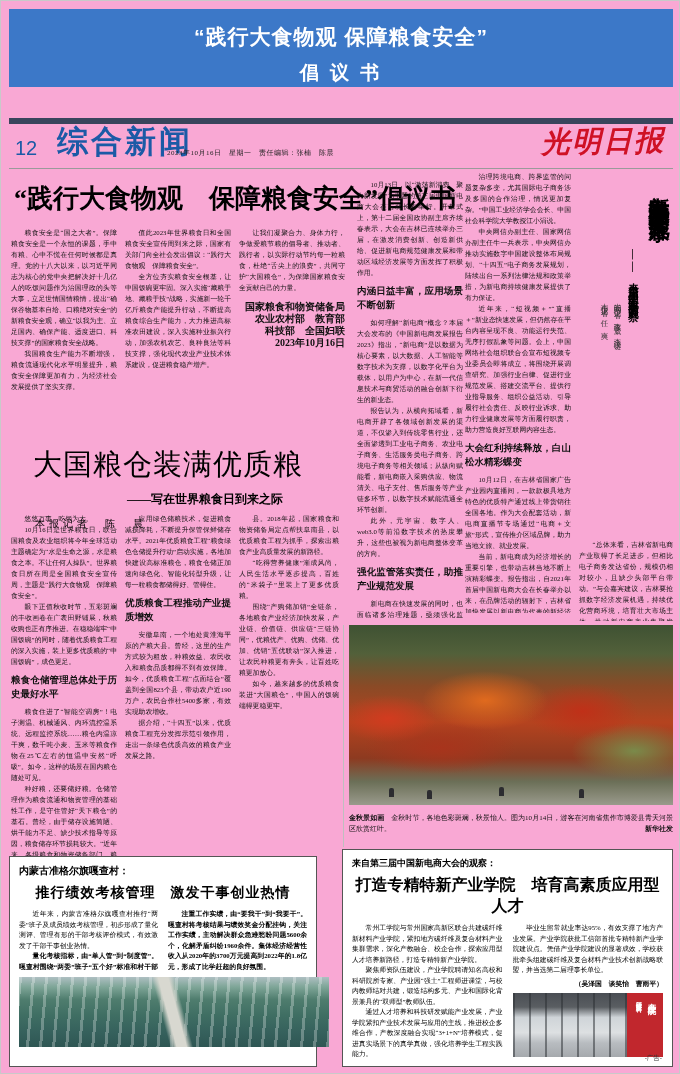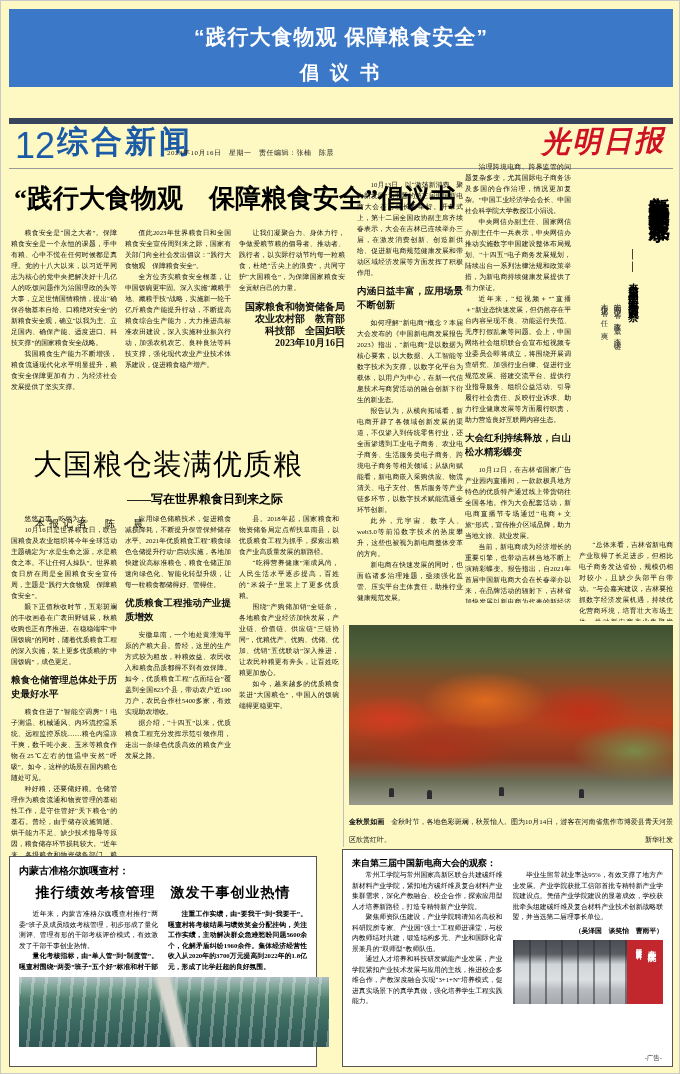--- a/index.html
+++ b/index.html
@@ -1,30 +1,30 @@
 <!DOCTYPE html>
 <html><head>
 <meta charset="utf-8">
 <style>
   * { margin:0; padding:0; box-sizing:border-box; }
   html,body { background:#e8e8e8; }
   body { font-family:"Liberation Serif", serif; }
-  .page { position:relative; width:680px; height:1074px; background:#fef9c3;
+  .page { position:relative; width:680px; height:1074px; background:#f9a8d4;
           border:1px solid #c9c9c9; overflow:hidden; margin:0 auto; }
 
   
   .banner { position:absolute; left:8px; top:8px; width:664px; height:78px;
             background:#3c78c8; color:#ffffff; text-align:center;
             font-family:"Liberation Sans", sans-serif; }
   .banner .l1 { margin-top:14px; font-size:21px; font-weight:bold; letter-spacing:1px; }
   .banner .l2 { margin-top:9px; font-size:19px; font-weight:bold; letter-spacing:3px; }
 
   
   .darkbar { position:absolute; left:8px; top:117px; width:664px; height:6px; background:#39455c; }
-  .pagenum { position:absolute; left:14px; top:124px; font-size:36px; color:#1b5aa6;
+  .pagenum { position:absolute; left:14px; top:136px; font-size:20px; color:#1b5aa6;
              font-family:"Liberation Sans", sans-serif; }
   .section-title { position:absolute; left:56px; top:120px; font-size:31px; font-weight:bold;
                    color:#1b5aa6; letter-spacing:3px; }
   .dateline { position:absolute; left:166px; top:147px; font-size:7px; color:#222; letter-spacing:.5px; }
   .paper-logo { position:absolute; right:14px; top:121px; font-size:29px; font-weight:bold;
                 color:#cf1125; font-style:italic; letter-spacing:2px; transform:rotate(-1deg); }
   .mast-rule { position:absolute; left:8px; top:167px; width:664px; height:1px; background:#9a9a9a; }
 
   
   .bodycol { position:absolute; font-size:6.8px; line-height:11px; color:#111;
@@ -62,23 +62,23 @@
     background:
       radial-gradient(ellipse 70px 34px at 12% 52%, #d23b1f, rgba(210,59,31,0) 70%),
       radial-gradient(ellipse 90px 42px at 42% 42%, #e06a1e, rgba(224,106,30,0) 70%),
       radial-gradient(ellipse 80px 40px at 72% 48%, #c03018, rgba(192,48,24,0) 70%),
       radial-gradient(ellipse 110px 38px at 28% 68%, #a8341c, rgba(168,52,28,0) 70%),
       radial-gradient(ellipse 90px 40px at 88% 70%, #7a8a4a, rgba(122,138,74,0) 70%),
       linear-gradient(180deg, #3f5233 0%, #52603a 16%, #8a4a26 34%, #b5431f 54%,
                       #8d3a20 74%, #6b6f57 87%, #9a9a8c 100%); }
   .figure-person { position:absolute; width:5px; height:9px; background:#2c2c30; border-radius:2px 2px 0 0; }
   .caption { position:absolute; left:348px; top:812px; width:324px; font-size:7px;
-             line-height:18px; color:#111; text-align:justify; }
+             line-height:11px; color:#111; text-align:justify; }
   .caption .lead { font-weight:bold; }
-  .caption .credit { font-weight:normal; float:right; }
+  .caption .credit { font-weight:bold; float:right; }
 
   .vrule { position:absolute; left:342px; top:624px; width:1px; height:222px; background:#bfbfbf; }
 
   
   .box { position:absolute; background:#fff; border:1px solid #555; }
   .box-left { left:8px; top:855px; width:308px; height:211px; padding:7px 9px; }
   .box-right { left:341px; top:848px; width:331px; height:218px; padding:7px 9px; }
   .kicker { font-size:10px; font-weight:bold; font-family:"Liberation Sans", sans-serif; }
   .kicker-sm { font-size:9px; font-weight:bold; font-family:"Liberation Sans", sans-serif; }
   .box-title { text-align:center; font-weight:bold; }
@@ -144,23 +144,24 @@
       <div>2023年10月16日</div>
     </div>
   </div>
 
   <div class="bodycol" style="left:356px; top:178px; width:106px; height:442px;">
     <p>10月13日，以“激荡新消费　聚力新发展”为主题的第三届中国新电商大会在吉林长春举行。开幕式上，第十二届全国政协副主席齐续春表示，大会在吉林已连续举办三届，在激发消费创新、创造新供给、促进新电商规范健康发展和带动区域经济发展等方面发挥了积极作用。</p>
     <div class="subhead subhead2l">内涵日益丰富，应用场景不断创新</div>
     <p>如何理解“新电商”概念？本届大会发布的《中国新电商发展报告2023》指出，“新电商”是以数据为核心要素，以大数据、人工智能等数字技术为支撑，以数字化平台为载体，以用户为中心，在新一代信息技术与商贸活动的融合创新下衍生的新业态。</p>
     <p>报告认为，从横向拓域看，新电商开辟了各领域创新发展的渠道，不仅渗入到传统零售行业，还全面渗透到工业电子商务、农业电子商务、生活服务类电子商务、跨境电子商务等相关领域；从纵向赋能看，新电商嵌入采购供应、物流清关、电子支付、售后服务等产业链多环节，以数字技术赋能流通全环节创新。</p>
     <p>此外，元宇宙、数字人、web3.0等前沿数字技术的热度攀升，这些也被视为新电商整体变革的方向。</p>
+    <div class="subhead subhead2l">强化监管落实责任，助推产业规范发展</div>
     <p>新电商在快速发展的同时，也面临诸多治理难题，亟须强化监管、压实平台主体责任，助推行业健康规范发展。</p>
   </div>
-  <div class="bodycol" style="left:464px; top:160px; width:106px; height:442px;">
+  <div class="bodycol" style="left:464px; top:170px; width:106px; height:442px;">
     <p>治理跨境电商、跨界监管的问题复杂多变，尤其国际电子商务涉及多国的合作治理，情况更加复杂。”中国工业经济学会会长、中国社会科学院大学教授江小涓说。</p>
     <p>中央网信办副主任、国家网信办副主任牛一兵表示，中央网信办推动实施数字中国建设整体布局规划、“十四五”电子商务发展规划，陆续出台一系列法律法规和政策举措，为新电商持续健康发展提供了有力保证。</p>
     <p>近年来，“短视频＋”“直播＋”新业态快速发展，但仍然存在平台内容呈现不良、功能运行失范、无序打假乱象等问题。会上，中国网络社会组织联合会宣布短视频专业委员会即将成立，将围绕开展调查研究、加强行业自律、促进行业规范发展、搭建交流平台、提供行业指导服务、组织公益活动、引导履行社会责任、反映行业诉求、助力行业健康发展等方面履行职责，助力营造良好互联网内容生态。</p>
     <div class="subhead subhead2l">大会红利持续释放，白山松水精彩蝶变</div>
     <p>10月12日，在吉林省国家广告产业园内直播间，一款款极具地方特色的优质特产通过线上带货销往全国各地。作为大会配套活动，新电商直播节专场通过“电商＋文旅”形式，宣传推介区域品牌，助力当地文旅、就业发展。</p>
     <p>当前，新电商成为经济增长的重要引擎，也带动吉林当地不断上演精彩蝶变。报告指出，自2021年首届中国新电商大会在长春举办以来，在品牌活动的辐射下，吉林省加快发展以新电商为代表的新经济新业态新模式，逐步成为一座展现中国新电商发展进步、汇聚发展智慧的重要窗口。</p>
 
   </div>
 
   <div class="vblock">
@@ -226,20 +227,21 @@
       <div class="box-col" style="height:62px;">
         <p class="firstline-bold">注重工作实绩，由“要我干”到“我要干”。嘎查村将考核结果与绩效奖金分配挂钩，关注工作实绩，主动解决群众急难愁盼问题5600余个，化解矛盾纠纷1960余件。集体经济经营性收入从2020年的3700万元提高到2022年的1.8亿元，形成了比学赶超的良好氛围。</p>
 
       </div>
     </div>
     <div class="photo-fields"></div>
   </div>
 
   <div class="box box-right">
     <div class="kicker-sm">来自第三届中国新电商大会的观察：</div>
+    <div class="box-title">打造专精特新产业学院　培育高素质应用型人才</div>
     <div class="box-cols">
       <div class="box-col" style="height:160px;">
         <p>常州工学院与常州国家高新区联合共建碳纤维新材料产业学院，紧扣地方碳纤维及复合材料产业集群需求，深化产教融合、校企合作，探索应用型人才培养新路径，打造专精特新产业学院。</p>
         <p>聚焦师资队伍建设，产业学院聘请知名高校和科研院所专家、产业园“强土”工程师进课堂，与校内教师结对共建，锻造结构多元、产业和国际化背景兼具的“双师型”教师队伍。</p>
         <p>通过人才培养和科技研发赋能产业发展，产业学院紧扣产业技术发展与应用的主线，推进校企多维合作，产教深度融合实现“3+1+N”培养模式，促进真实场景下的真学真做，强化培养学生工程实践能力。</p>
       </div>
       <div class="box-col" style="height:160px;">
         <p>毕业生留常就业率达95%，有效支撑了地方产业发展。产业学院获批工信部首批专精特新产业学院建设点。凭借产业学院建设的显著成效，学校获批牵头组建碳纤维及复合材料产业技术创新战略联盟，并当选第二届理事长单位。</p>
         <div class="sign-line">（吴泽国　谈笑怡　曹雨平）</div>
         <div class="photo-hall">

